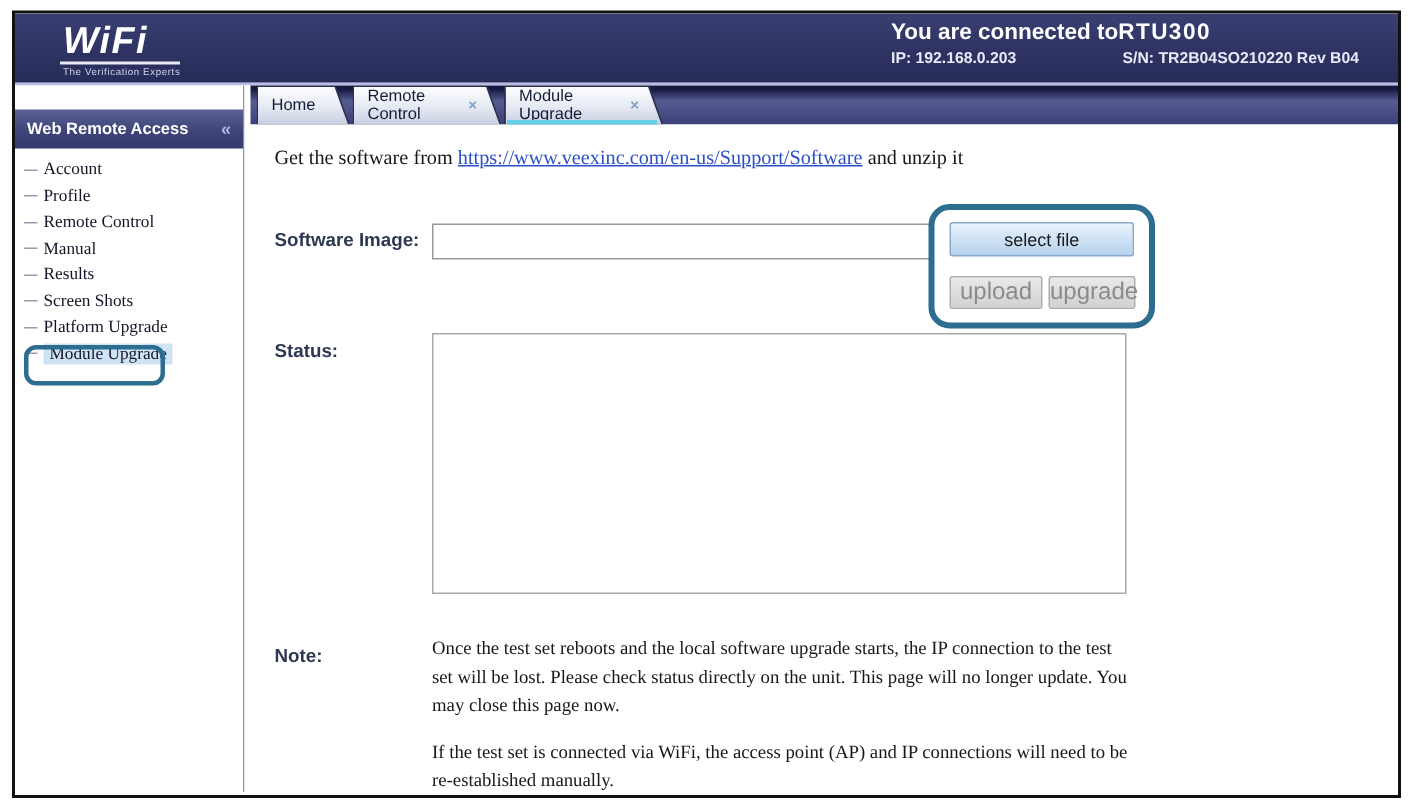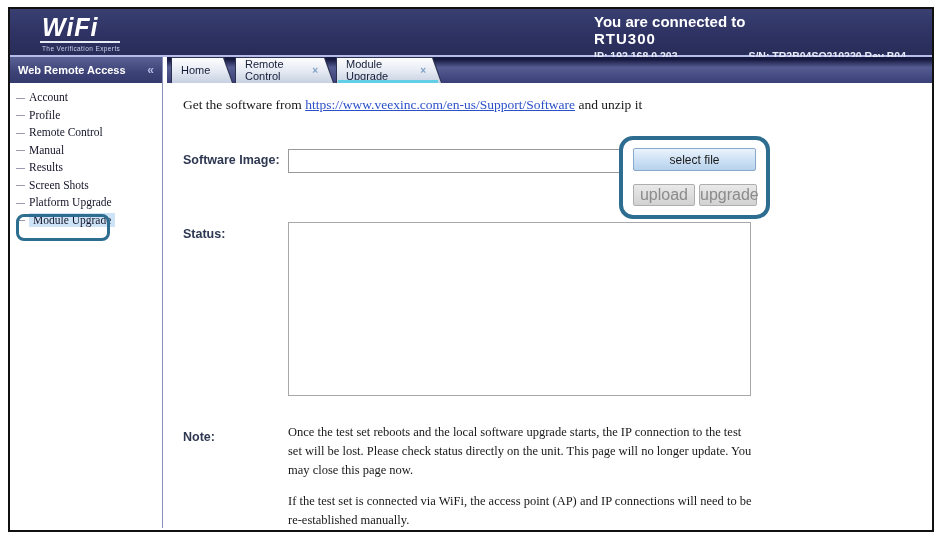--- a/index.html
+++ b/index.html
@@ -5,35 +5,35 @@
   * { margin:0; padding:0; box-sizing:border-box; }
   html,body { width:944px; height:539px; background:#ffffff; font-family:"Liberation Sans", sans-serif; }
   .frame { position:absolute; left:8px; top:7px; width:926px; height:525px; border:2px solid #111; background:#fff; overflow:hidden; }
 
   
   .top-header { position:relative; height:46px; background:linear-gradient(180deg,#3a3f72 0%,#2e3363 55%,#282c58 100%); }
   .logo { position:absolute; left:30px; top:5px; color:#fff; }
   .logo-text { font-style:italic; font-weight:bold; font-size:25px; letter-spacing:1px; line-height:26px; border-bottom:2px solid #e8eaf6; padding:0 4px 1px 2px; }
   .logo-tag { font-size:6.5px; color:#cdd3ee; letter-spacing:.4px; margin-top:2px; padding-left:2px; }
   .conn-block { position:absolute; right:26px; top:4px; width:312px; color:#fff; }
-  .conn-row1 { display:flex; align-items:baseline; justify-content:flex-start;flex-direction:column; }
+  .conn-row1 { display:flex; align-items:baseline; justify-content:flex-start; }
   .conn-text { font-size:15px; font-weight:bold; }
   .conn-model { font-size:15px; font-weight:bold; letter-spacing:1px; }
   .conn-row2 { display:flex; justify-content:space-between; margin-top:3px; font-size:10.5px; font-weight:bold; color:#e7eaf8; }
   .hdr-sep { height:2px; background:#b5bde8; }
 
   
   .app-body { display:flex; height:471px; }
   .sidebar { width:153px; background:#fff; border-right:1px solid #8890b8; display:flex; flex-direction:column; }
   .gapcol { width:4px; background:#fff; }
   .main { flex:1; display:flex; flex-direction:column; background:#fff; }
 
   
   .side-header { height:26px; line-height:26px; padding:0 8px; color:#fff; font-size:11px; font-weight:bold;
-                 background:linear-gradient(180deg,#5a6195 0%,#3c4276 60%,#343a6b 100%); display:flex; justify-content:space-between; align-items:center; }
+                 background:linear-gradient(180deg,#5a6195 0%,#3c4276 60%,#343a6b 100%); display:flex; justify-content:space-between; align-items:center;margin-top:16px; }
   .collapse-icon { font-size:12px; color:#aebbe4; font-weight:bold; }
   .side-list { position:relative; flex:1; padding-top:6px; font-family:"Liberation Serif", serif; }
   .side-item { height:17.5px; line-height:17.5px; font-size:11.5px; color:#141428; padding-left:6px; white-space:nowrap; cursor:default; }
   .side-item .dash { display:inline-block; width:9px; height:1px; background:#9a9ab0; vertical-align:middle; margin-right:4px; }
   .side-item.active .lbl { background:#cfe3f6; padding:1px 4px; }
   .side-annotation { position:absolute; left:6px; top:131px; width:94px; height:27px; border:3px solid #2d6d90; border-radius:8px; pointer-events:none; }
 
   
   .tab-strip { position:relative; height:26px; background:linear-gradient(180deg,#171a40 0%,#171a40 10%,#555c92 40%,#3a4077 100%); display:flex; padding-left:4px; }
   .tab { position:relative; height:26px; margin-right:2px; cursor:pointer; }

